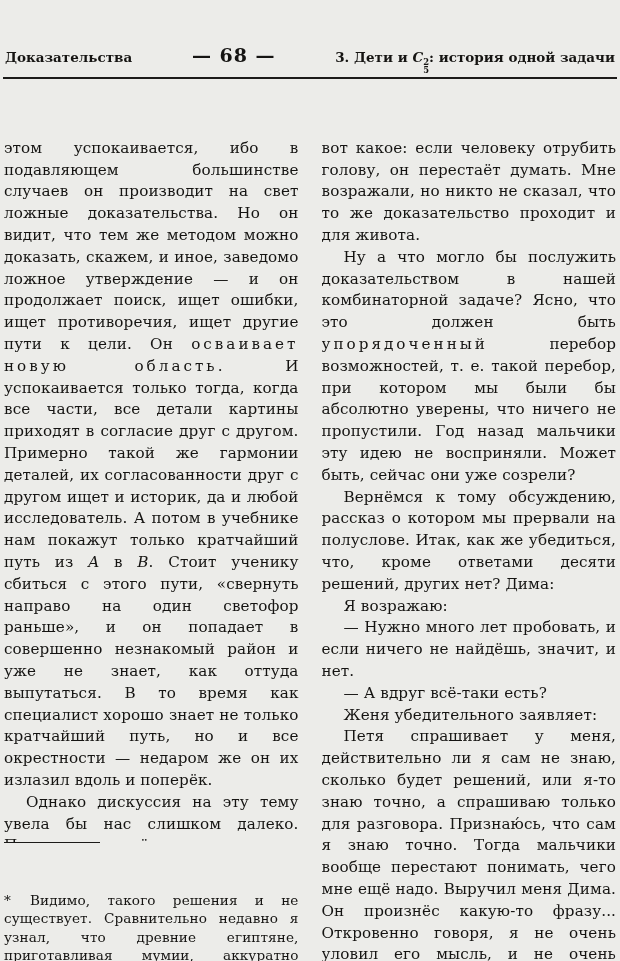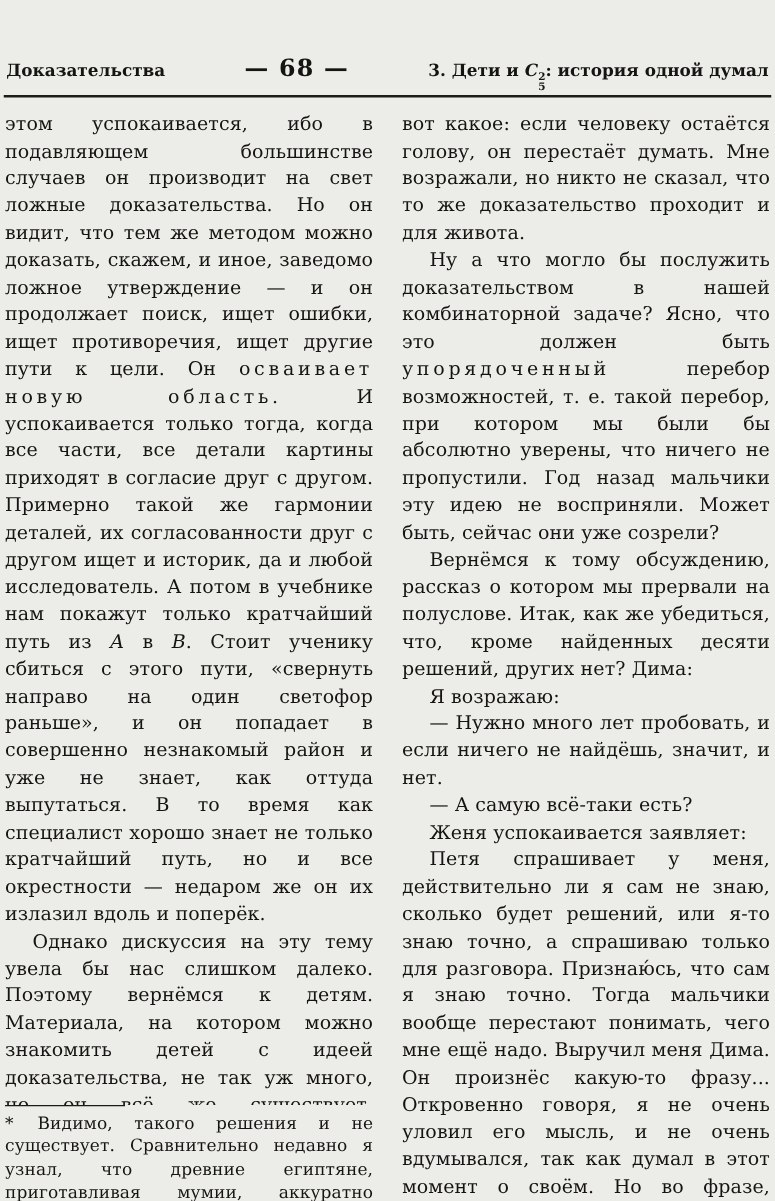--- a/index.html
+++ b/index.html
@@ -24,62 +24,62 @@
   .supsub .s1,.supsub .s2{display:block;}
   .headrule{height:0;border-top:2px solid #1c1b19;margin:0 -1px;}
   
   .cols{display:flex;gap:23px;margin-top:11px;}
   .col{width:295px;box-sizing:border-box;text-align:justify;
        font-size:15.2px;line-height:21.8px;letter-spacing:0.1px;}
   .col-left{display:flex;flex-direction:column;height:930px;}
   .col-left .bodytext{height:852px;overflow:hidden;}
   .col-right{height:930px;overflow:hidden;}
   .col p{margin:0;text-indent:22px;}
-  .col p.noindent{text-indent:0;}
+  .col p.noindent{text-indent:0;margin-top:48px;}
   .seg-spaced{letter-spacing:3px;}
   .seg-italic{font-style:italic;font-family:"DejaVu Serif","Liberation Serif",serif;}
   
   .footnote{margin-top:auto;}
   .fnrule{width:96px;border-top:1.6px solid #1c1b19;margin:0 0 5px 0;}
   .fntext{font-size:13.6px;line-height:18.4px;text-align:justify;text-indent:18px;}
   .fnmark{letter-spacing:2px;}
 </style>
 </head>
 <body>
 
 <div class="page">
 
   <div class="runhead">
     <span class="hl">Доказательства</span>
     <span class="hc">— 68 —</span>
     <span class="hr"><span>3. Дети и </span><span class="math"><span>C</span><span class="supsub">
             <span class="s1">2</span>
             <span class="s2">5</span>
-          </span></span><span>: история одной думал</span></span>
+          </span></span><span>: история одной задачи</span></span>
   </div>
   <div class="headrule"></div>
 
   <div class="cols">
     <div class="col col-left">
       <div class="bodytext">
           <p class="noindent"><span class="seg-plain">этом успокаивается, ибо в подавляющем большинстве случаев он производит на свет ложные доказательства. Но он видит, что тем же методом можно доказать, скажем, и иное, заведомо ложное утверждение — и он продолжает поиск, ищет ошибки, ищет противоречия, ищет другие пути к цели. Он </span><span class="seg-spaced">осваивает новую область</span><span class="seg-plain">. И успокаивается только тогда, когда все части, все детали картины приходят в согласие друг с другом. Примерно такой же гармонии деталей, их согласованности друг с другом ищет и историк, да и любой исследователь. А потом в учебнике нам покажут только кратчайший путь из </span><span class="seg-italic">A</span><span class="seg-plain"> в </span><span class="seg-italic">B</span><span class="seg-plain">. Стоит ученику сбиться с этого пути, «свернуть направо на один светофор раньше», и он попадает в совершенно незнакомый район и уже не знает, как оттуда выпутаться. В то время как специалист хорошо знает не только кратчайший путь, но и все окрестности — недаром же он их излазил вдоль и поперёк.</span></p>
           <p class=""><span class="seg-plain">Однако дискуссия на эту тему увела бы нас слишком далеко. Поэтому вернёмся к детям. Материала, на котором можно знакомить детей с идеей доказательства, не так уж много, но он всё же существует. Например, задачи типа «четвёртый — лишний» с неоднозначными ответами. В них важно не только дать ответ, но и правильно его объяснить. Решали мы также и задачи такого типа: доказать, что мы видим глазами, а слышим ушами, но не наоборот (доказательство: если закрыть глаза, мы перестаём видеть, а если закрыть уши, перестаём слышать); доказать, что облака ближе к земле, чем солнце (доказательство: облака заслоняют солнце); доказать, что мы думаем головой, а не животом. Я сам так и не сумел придумать убедительного решения этой задачи*; на кружке же я предложил</span></p>
         </div>
       <div class="footnote">
         <div class="fnrule"></div>
         <p class="fntext noindent"><span class="fnmark">*</span><span> Видимо, такого решения и не существует. Сравнительно недавно я узнал, что древние египтяне, приготавливая мумии, аккуратно сохраняли для будущей жизни все органы человека, и только один мозг выбрасывали за явной ненадобностью.</span></p>
       </div>
     </div>
     <div class="col col-right">
       <div>
-          <p class="noindent"><span class="seg-plain">вот какое: если человеку остаётся голову, он перестаёт думать. Мне возражали, но никто не сказал, что то же доказательство проходит и для живота.</span></p>
+          <p class="noindent"><span class="seg-plain">вот какое: если человеку отрубить голову, он перестаёт думать. Мне возражали, но никто не сказал, что то же доказательство проходит и для живота.</span></p>
           <p class=""><span class="seg-plain">Ну а что могло бы послужить доказательством в нашей комбинаторной задаче? Ясно, что это должен быть </span><span class="seg-spaced">упорядоченный</span><span class="seg-plain"> перебор возможностей, т. е. такой перебор, при котором мы были бы абсолютно уверены, что ничего не пропустили. Год назад мальчики эту идею не восприняли. Может быть, сейчас они уже созрели?</span></p>
-          <p class=""><span class="seg-plain">Вернёмся к тому обсуждению, рассказ о котором мы прервали на полуслове. Итак, как же убедиться, что, кроме найденных десяти решений, других нет? Дима:</span></p>
+          <p class=""><span class="seg-plain">Вернёмся к тому обсуждению, рассказ о котором мы прервали на полуслове. Итак, как же убедиться, что, кроме ответами десяти решений, других нет? Дима:</span></p>
           <p class=""><span class="seg-plain">Я возражаю:</span></p>
           <p class=""><span class="seg-plain">— Нужно много лет пробовать, и если ничего не найдёшь, значит, и нет.</span></p>
-          <p class=""><span class="seg-plain">— А самую всё-таки есть?</span></p>
-          <p class=""><span class="seg-plain">Женя успокаивается заявляет:</span></p>
+          <p class=""><span class="seg-plain">— А вдруг всё-таки есть?</span></p>
+          <p class=""><span class="seg-plain">Женя убедительного заявляет:</span></p>
           <p class=""><span class="seg-plain">Петя спрашивает у меня, действительно ли я сам не знаю, сколько будет решений, или я-то знаю точно, а спрашиваю только для разговора. Признаю́сь, что сам я знаю точно. Тогда мальчики вообще перестают понимать, чего мне ещё надо. Выручил меня Дима. Он произнёс какую-то фразу... Откровенно говоря, я не очень уловил его мысль, и не очень вдумывался, так как думал в этот момент о своём. Но во фразе, которую он сказал, фигурировали слова «самая левая коробочка». Я за них ухватился и поспешил интерпретировать всю фразу в нужном мне направлении. Итак: возьмём первый шарик и положим в первую, самую левую коробочку. Куда теперь можно положить второй шарик? Это ясно: в одну из оставшихся, т. е. во вторую, в третью, в четвёртую и в пятую. Итого получаем 4 решения. Исчерпав все те решения, когда первый шарик лежит в первой коробочке, положим его во вторую. И опять для второго шарика остаётся 4 пустых места: мы можем его положить в любую из четырёх</span></p>
         </div>
     </div>
   </div>
 
 </div>
 
 </body></html>

